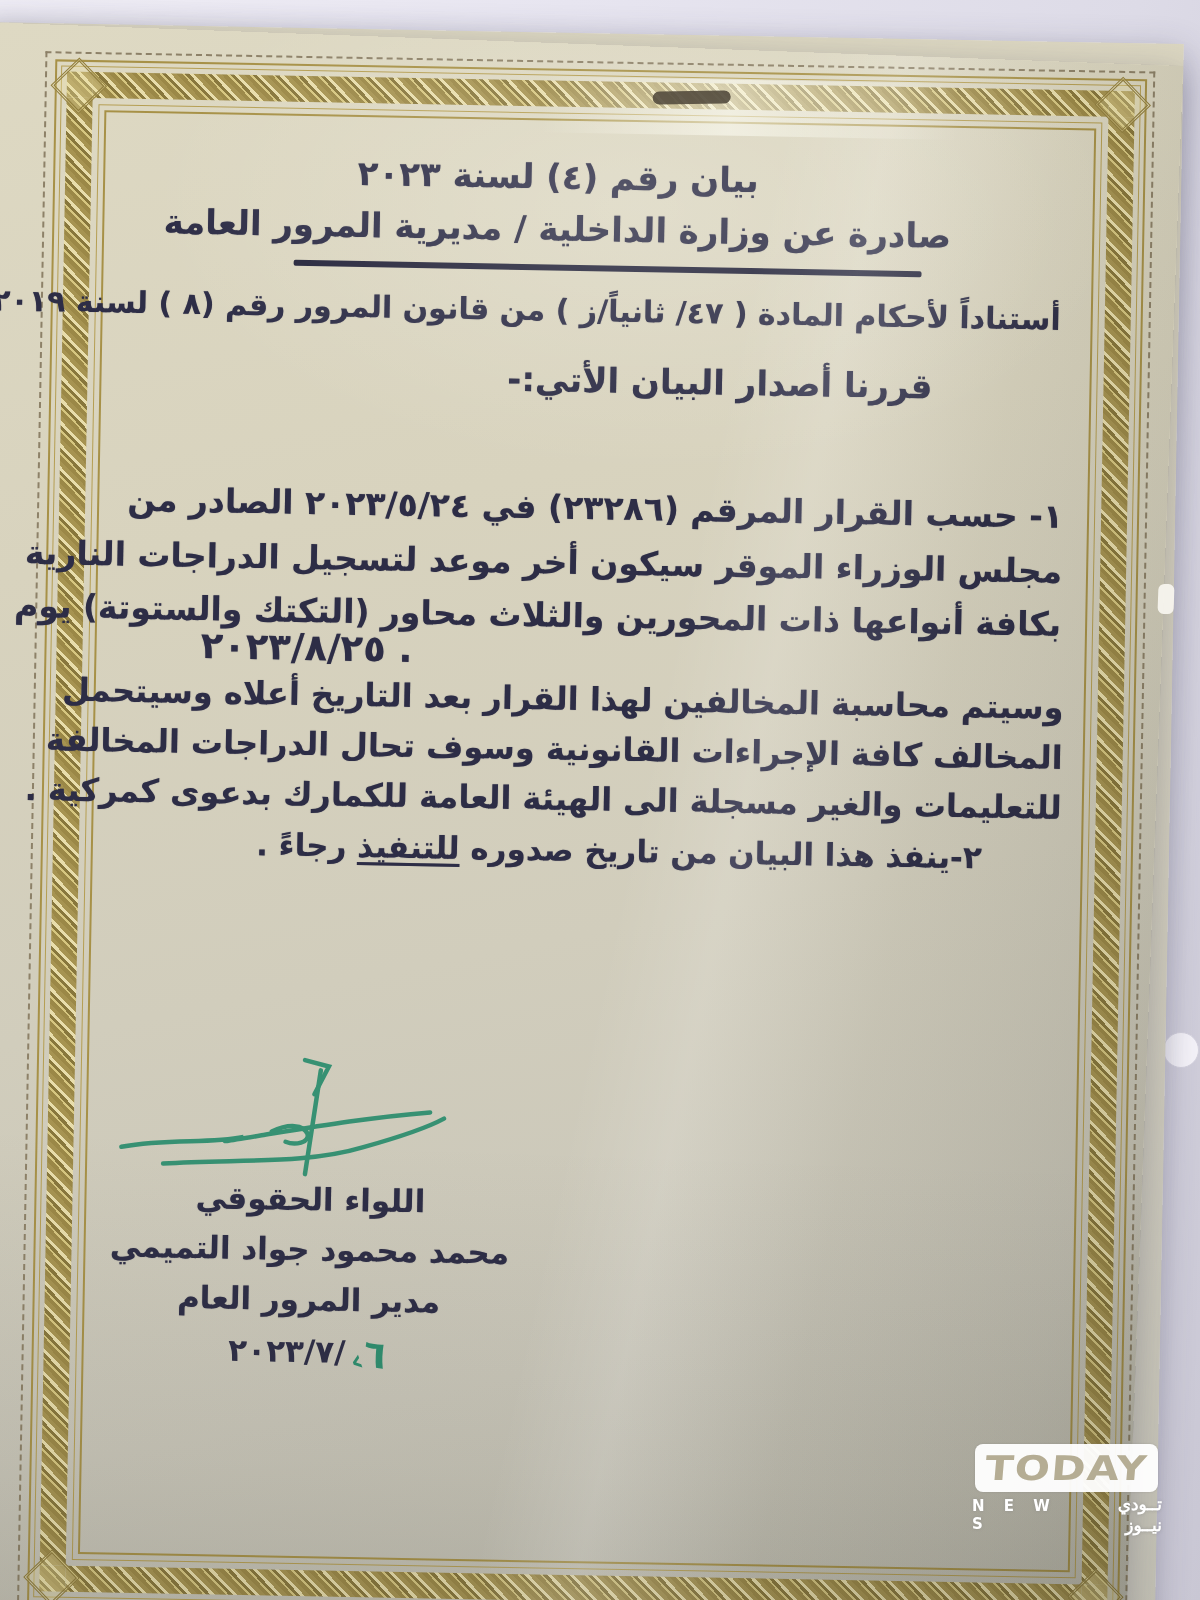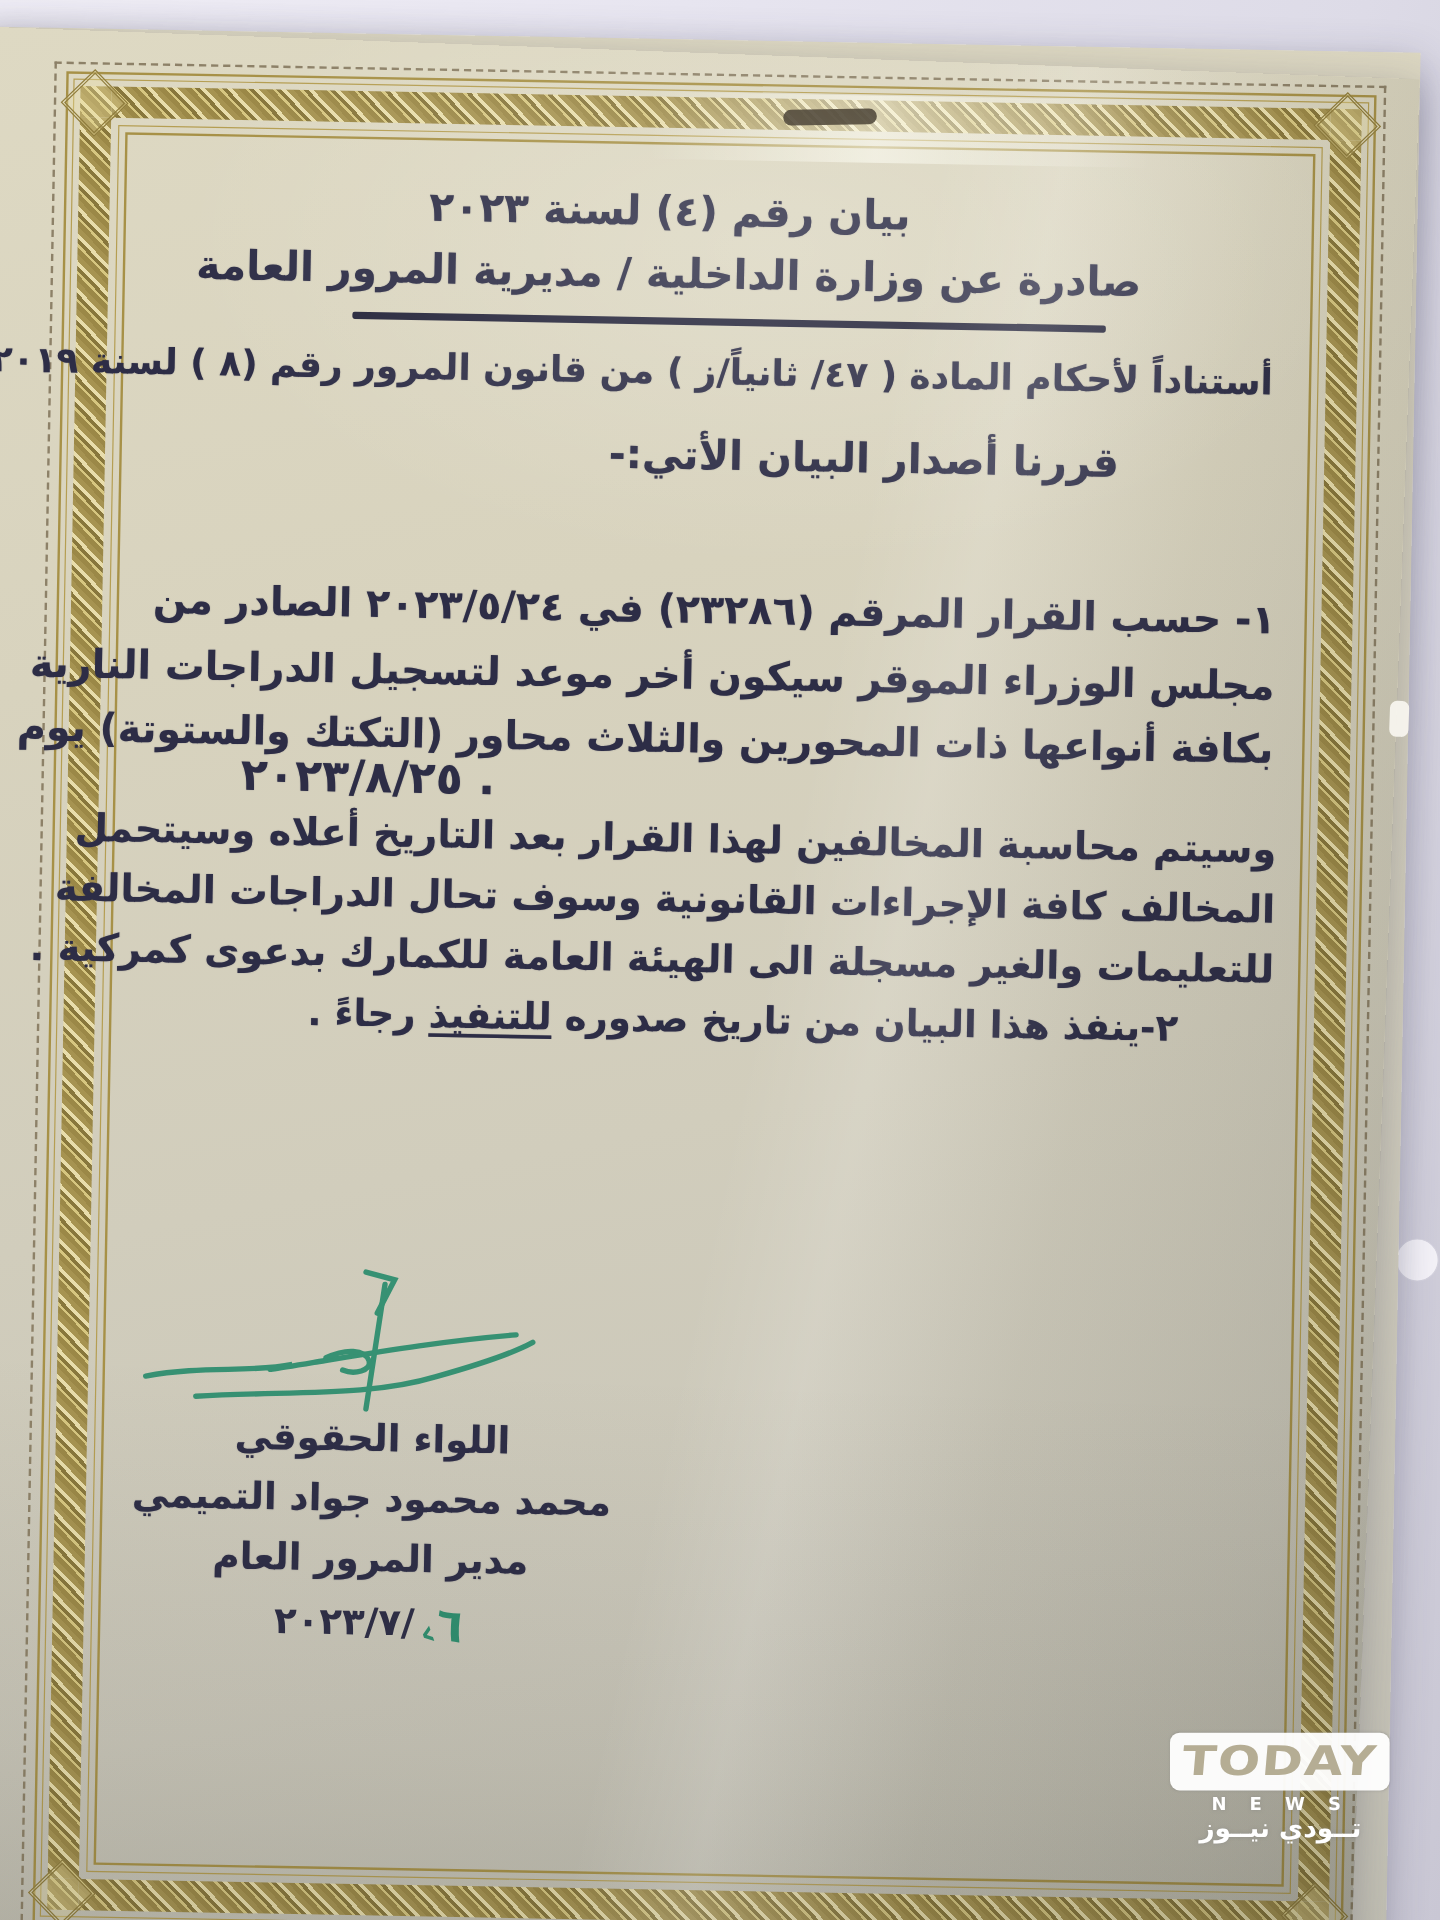--- a/index.html
+++ b/index.html
@@ -90,24 +90,24 @@
     left:975px;top:1444px;width:183px;height:48px;border-radius:8px;
     background:rgba(255,255,255,.95);display:flex;align-items:center;justify-content:center;
     box-shadow:0 0 2px rgba(120,120,120,.4);
   }
   .logo-box .brand{
     font-weight:700;font-size:34px;color:#b5ad94;letter-spacing:1px;
     transform:scaleX(1.22) skewX(-4deg);font-family:"DejaVu Sans",sans-serif;
   }
   .logo-sub{
     left:972px;top:1494px;width:190px;display:flex;justify-content:space-between;align-items:center;
-    color:#ffffff;text-shadow:0 0 3px rgba(130,130,130,.55);flex-direction:column;
+    color:#ffffff;text-shadow:0 0 3px rgba(130,130,130,.55);
   }
   .logo-sub .en{font-size:15px;font-weight:700;letter-spacing:7px;}
-  .logo-sub .ar{font-size:22px;font-weight:700;direction:rtl;}
+  .logo-sub .ar{font-size:17px;font-weight:700;direction:rtl;font-family:Liberation Serif, serif;}
 </style>
 </head>
 <body>
 
 <div class="photo">
 
   <div class="tab-circle"></div>
 
   <div class="paper">
 

